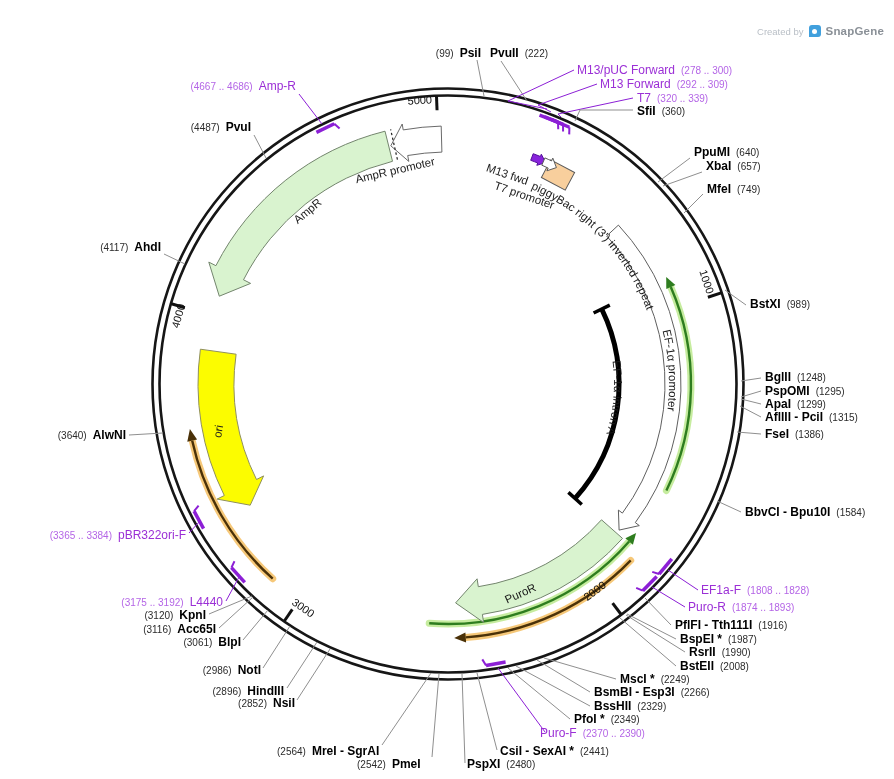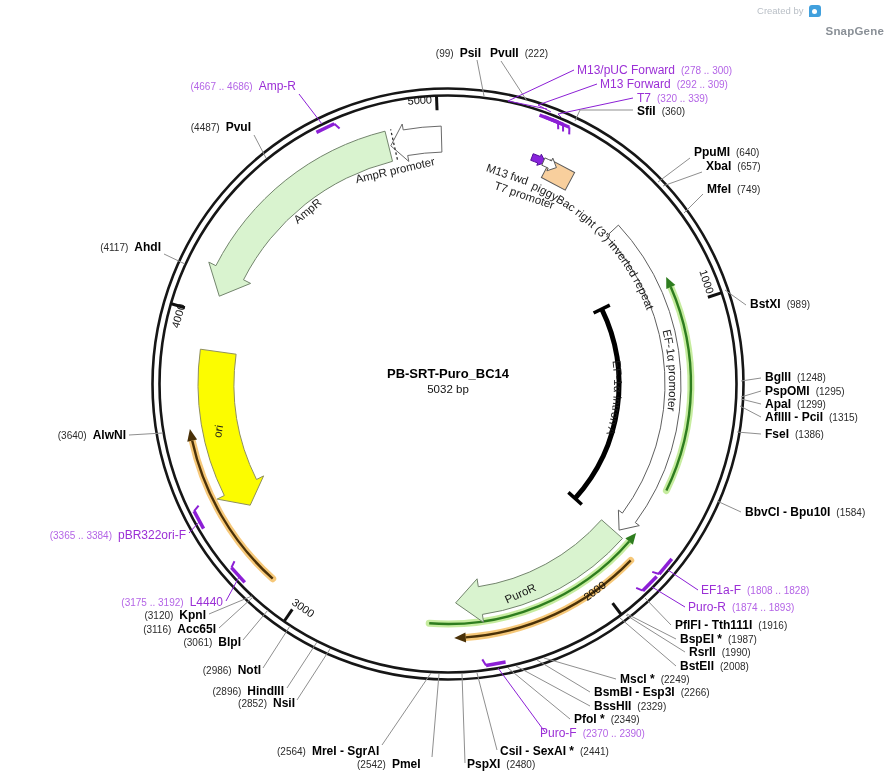--- a/index.html
+++ b/index.html
@@ -1,18 +1,18 @@
 <!DOCTYPE html>
 <html><head>
 <meta charset="utf-8">
 <style>
   html,body{margin:0;padding:0;background:#fff;}
   .stage{position:relative;width:894px;height:779px;background:#fff;overflow:hidden;
          font-family:"Liberation Sans",sans-serif;}
-  .watermark{position:absolute;top:5px;right:10px;display:flex;align-items:flex-start;gap:5px;}
+  .watermark{position:absolute;top:5px;right:10px;display:flex;align-items:flex-end;gap:5px;}
   .watermark .created{font-size:9.5px;color:#b9bfc6;}
   .watermark .logo{width:12px;height:12px;border-radius:3px 3px 3px 0;background:#41a0dd;position:relative;}
   .watermark .logo::after{content:"";position:absolute;left:3.5px;top:3.5px;width:5px;height:5px;border-radius:50%;background:#fff;}
   .watermark .brand{font-size:11.5px;color:#8a9097;font-weight:bold;letter-spacing:.2px;margin-top:20px;}
   .title-block{position:absolute;left:448px;top:366px;transform:translateX(-50%);text-align:center;}
   .title-block .pname{font-size:13px;font-weight:bold;color:#000;white-space:nowrap;}
   .title-block .psize{font-size:11.5px;color:#111;margin-top:2px;}
   svg text{font-family:"Liberation Sans",sans-serif;}
   .site-name-black{font-size:12px;font-weight:bold;fill:#000;}
   .site-pos-black{font-size:10px;fill:#2b2b2b;}
@@ -211,17 +211,13 @@
         <path id="cl0" d="M 662.4 330.5 A 221 221 0 0 1 666.0 420.5" fill="none"></path>
         <path id="cl1" d="M 530.8 188.9 A 212 212 0 0 1 656.1 343.5" fill="none"></path>
         <path id="cl2" d="M 612.4 360.9 A 166 166 0 0 1 604.0 440.8" fill="none"></path>
       </defs>
     </svg>
   <div class="watermark">
     <span class="created">Created by</span>
     <span class="logo"></span>
     <span class="brand">SnapGene</span>
   </div>
-  <div class="title-block">
-    <div class="pname">PB-SRT-Puro_BC14</div>
-    <div class="psize">5032 bp</div>
-  </div>
 </div>
 
 </body></html>

